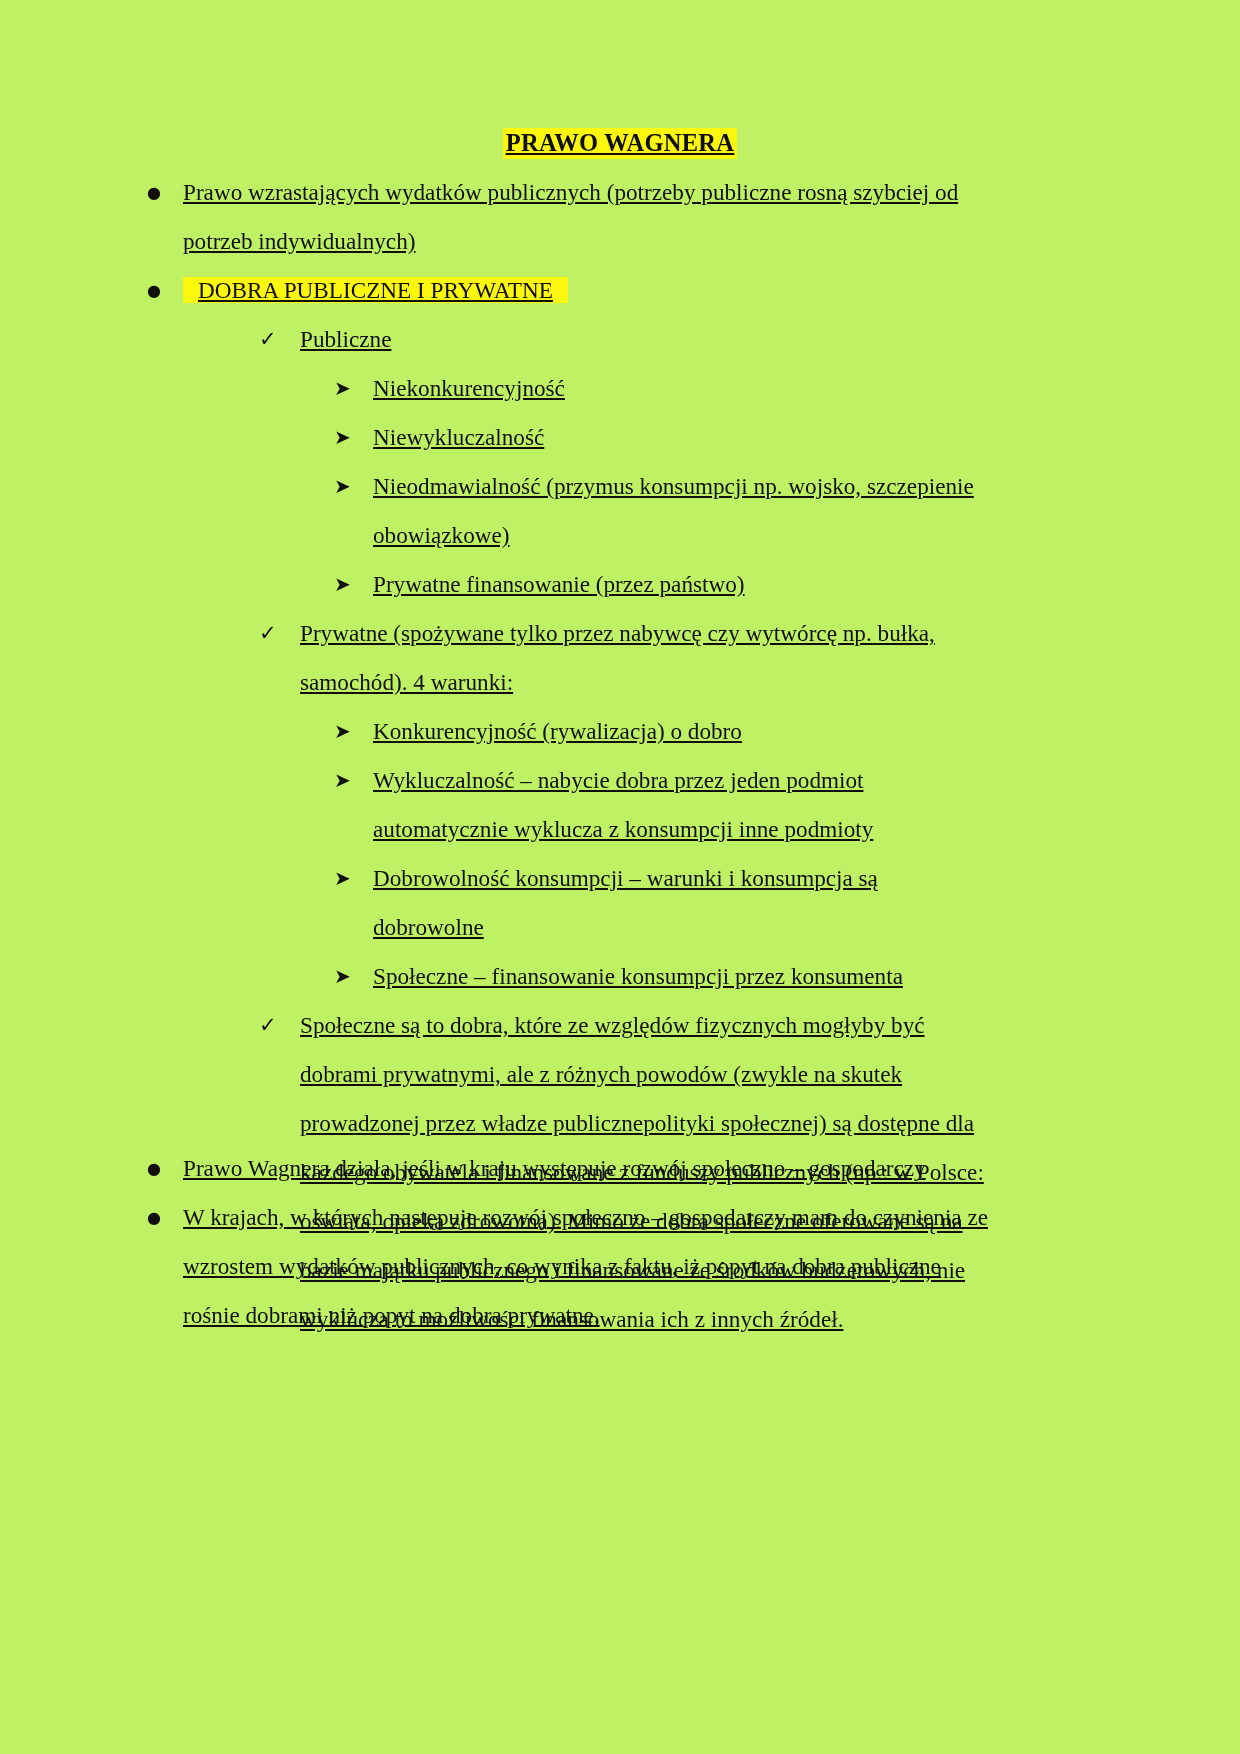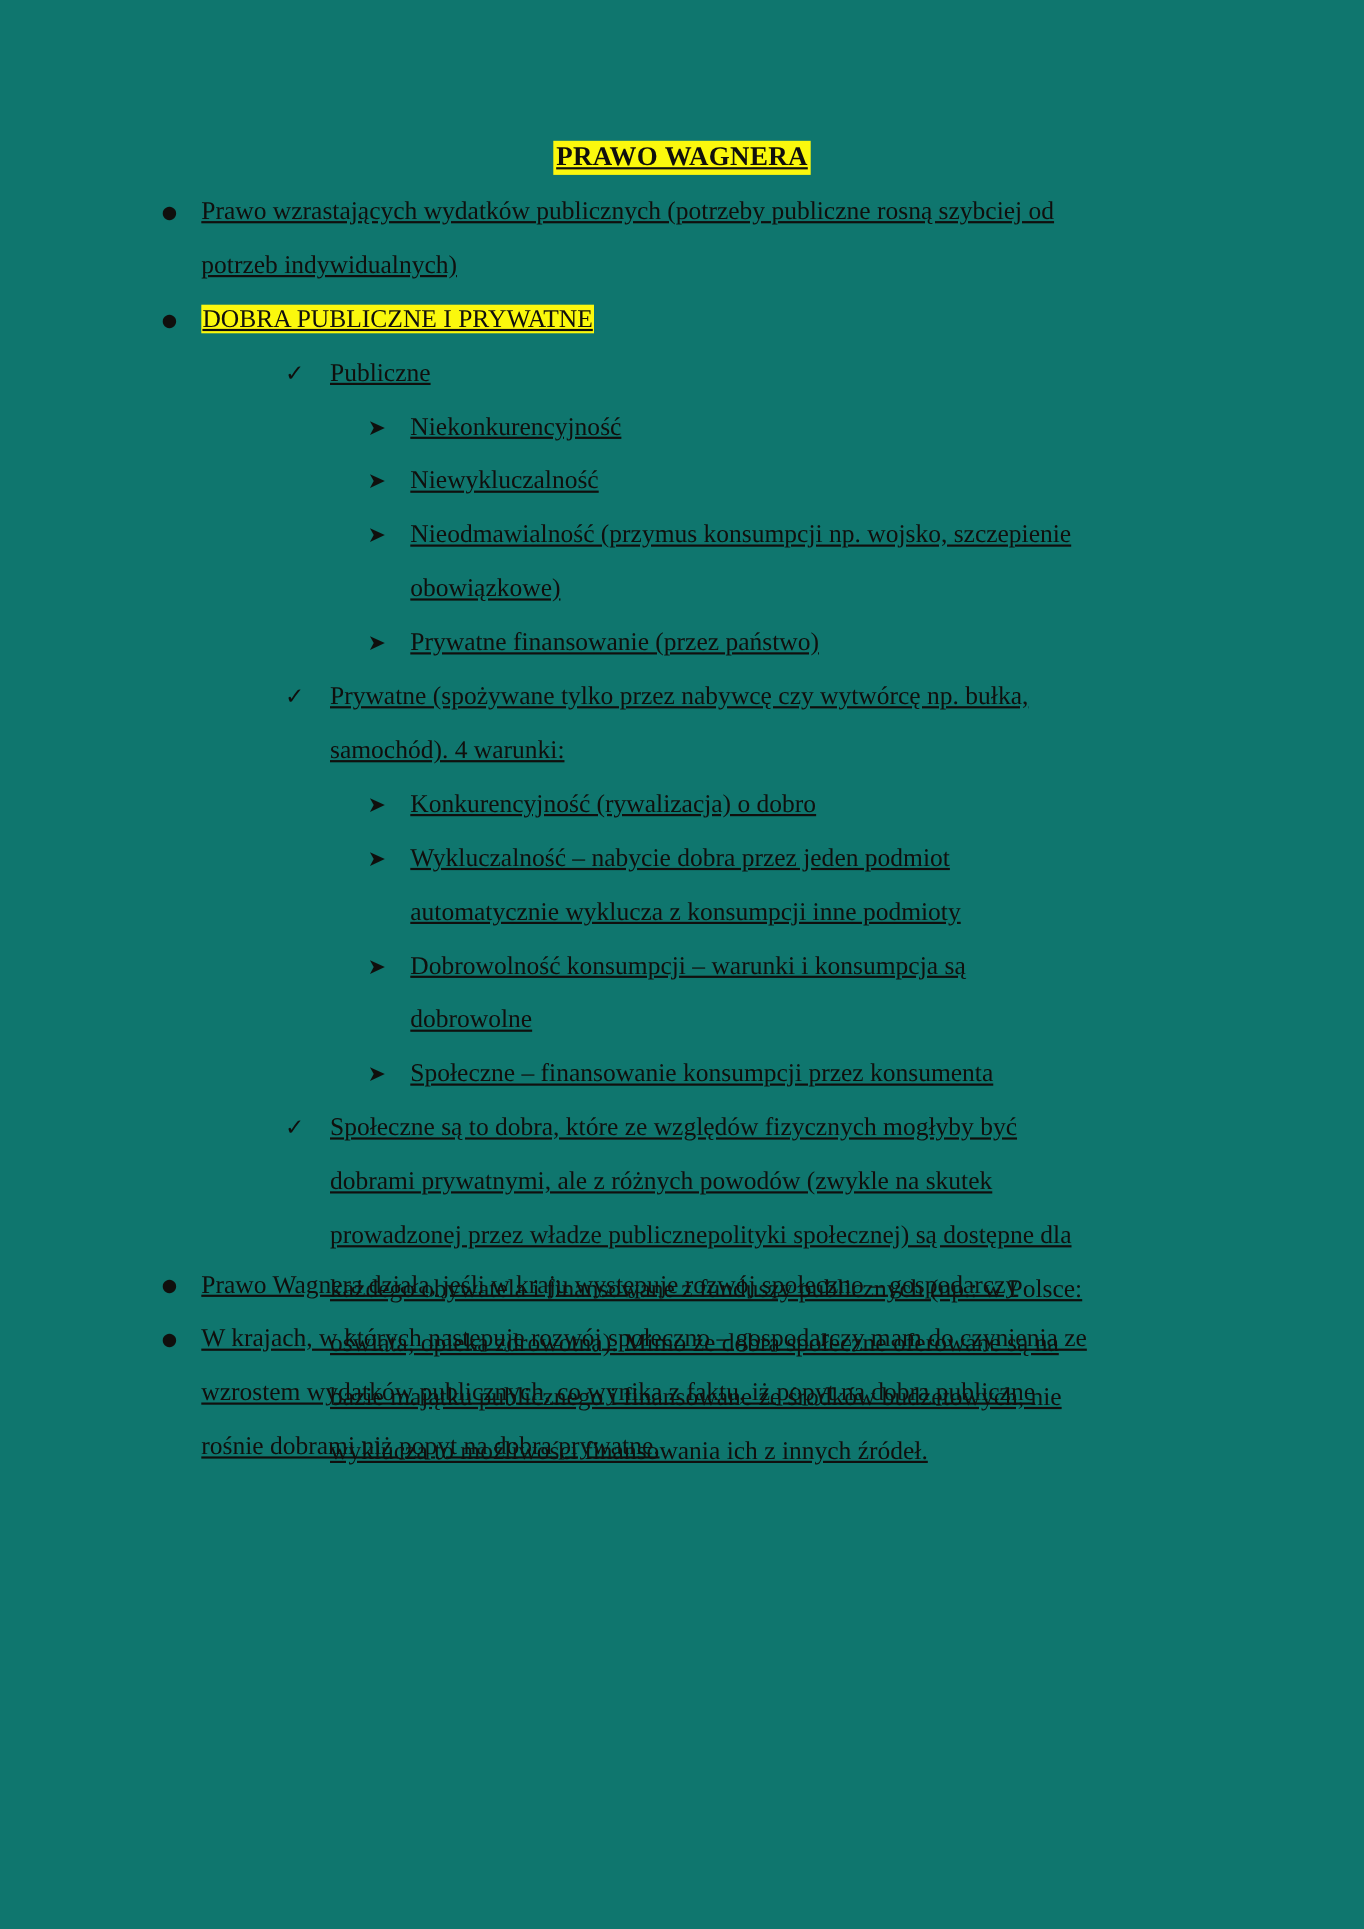--- a/index.html
+++ b/index.html
@@ -8,21 +8,21 @@
     background: #ffffff;
   }
   body {
     font-family: "Liberation Serif", "DejaVu Serif", serif;
     color: #100f0d;
   }
   .page {
     position: relative;
     width: 1240px;
     height: 1754px;
-    background: #0f766e;
+    background: #bef264;
     overflow: hidden;
     box-sizing: border-box;
   }
 
   
   .title-row {
     position: absolute;
     left: 0;
     top: 128px;
     width: 1240px;
@@ -91,21 +91,21 @@
     margin-right: 250px;
   }
   .lvl3 > .bullet {
     left: -39px;
     font-size: 20px;
     line-height: 49px;
   }
 
   .hl {
     background: #fbf80d;
-    padding: 0 1px;
+    padding: 0 15px;
   }
 
   .section {
     position: absolute;
     left: 0;
     width: 1240px;
   }
   #sec-main { top: 168px; }
   #sec-tail { top: 1144px; }
 </style>

